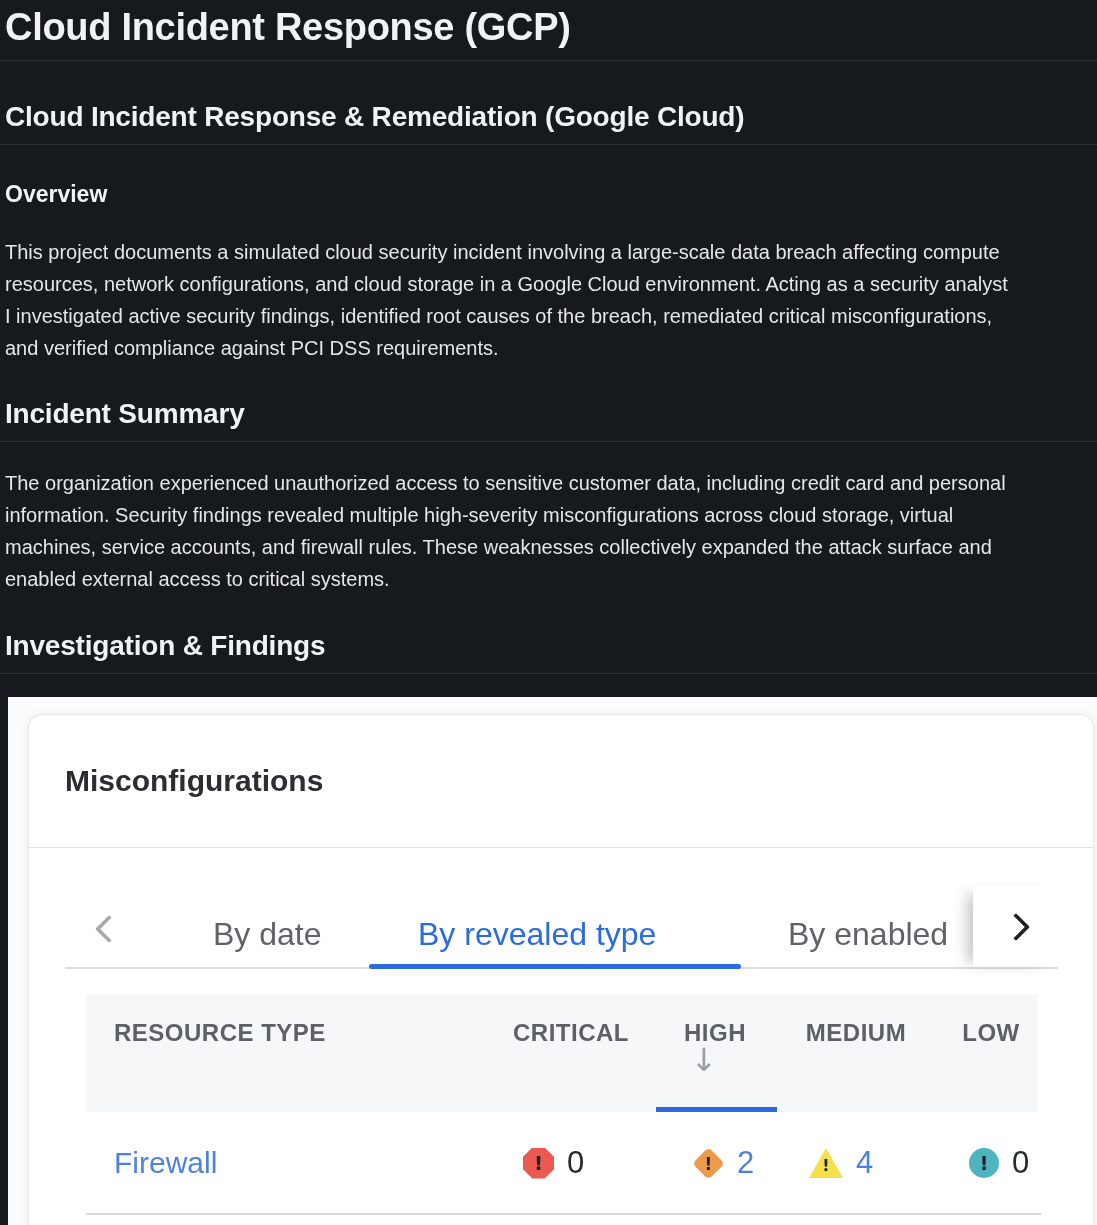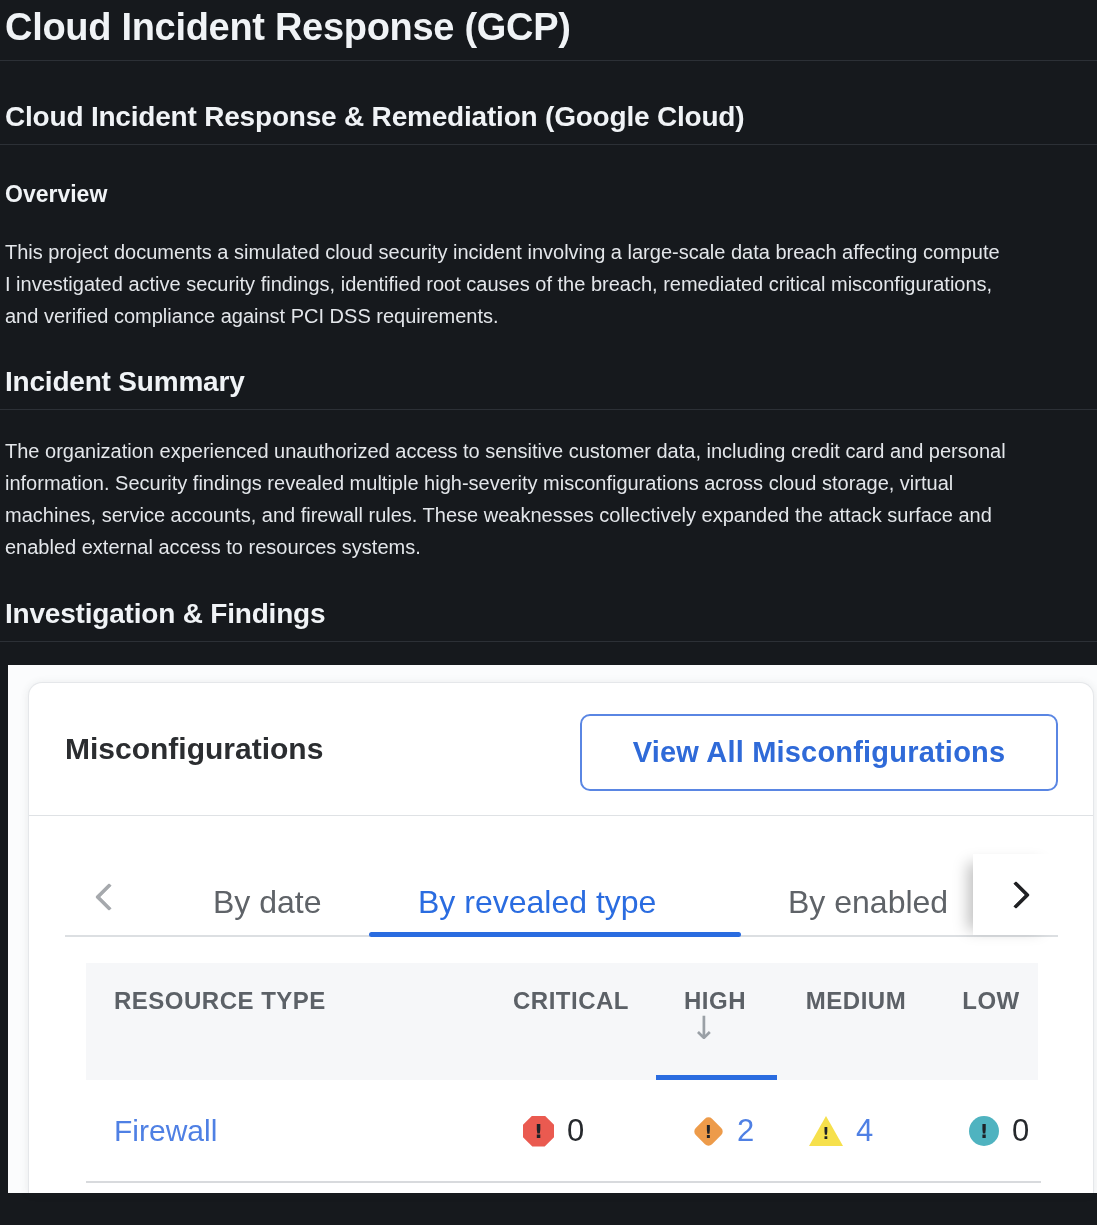--- a/index.html
+++ b/index.html
@@ -145,41 +145,41 @@
 
   <div class="h1">Cloud Incident Response (GCP)</div>
   <hr class="rule">
 
   <div class="h2 h2-main">Cloud Incident Response &amp; Remediation (Google Cloud)</div>
   <hr class="rule rule-2">
 
   <div class="h3 h3-overview">Overview</div>
   <div class="para">
     <div class="pline">This project documents a simulated cloud security incident involving a large-scale data breach affecting compute</div>
+    <div class="pline">resources, network configurations, and cloud storage in a Google Cloud environment. Acting as a security analyst</div>
     <div class="pline">I investigated active security findings, identified root causes of the breach, remediated critical misconfigurations,</div>
     <div class="pline">and verified compliance against PCI DSS requirements.</div>
   </div>
 
   <div class="h2 h2-incident">Incident Summary</div>
   <hr class="rule rule-3">
   <div class="para para-2">
     <div class="pline">The organization experienced unauthorized access to sensitive customer data, including credit card and personal</div>
     <div class="pline">information. Security findings revealed multiple high-severity misconfigurations across cloud storage, virtual</div>
     <div class="pline">machines, service accounts, and firewall rules. These weaknesses collectively expanded the attack surface and</div>
-    <div class="pline">enabled external access to resources systems.</div>
+    <div class="pline">enabled external access to critical systems.</div>
   </div>
 
   <div class="h2 h2-investigation">Investigation &amp; Findings</div>
   <hr class="rule rule-4">
 
   <figure class="shot">
     <div class="card">
 
       <div class="panel-title">Misconfigurations</div>
-      <button class="view-all-btn">View All Misconfigurations</button>
       <div class="card-divider"></div>
 
       <div class="tabs-area">
         <div class="chev-left-box">
           <div class="chev"></div>
         </div>
         <div class="tab tab-bydate">By date</div>
         <div class="tab tab-byresource">By revealed type</div>
         <div class="tab tab-bycategory">By enabled</div>
         <div class="tabs-baseline"></div>

